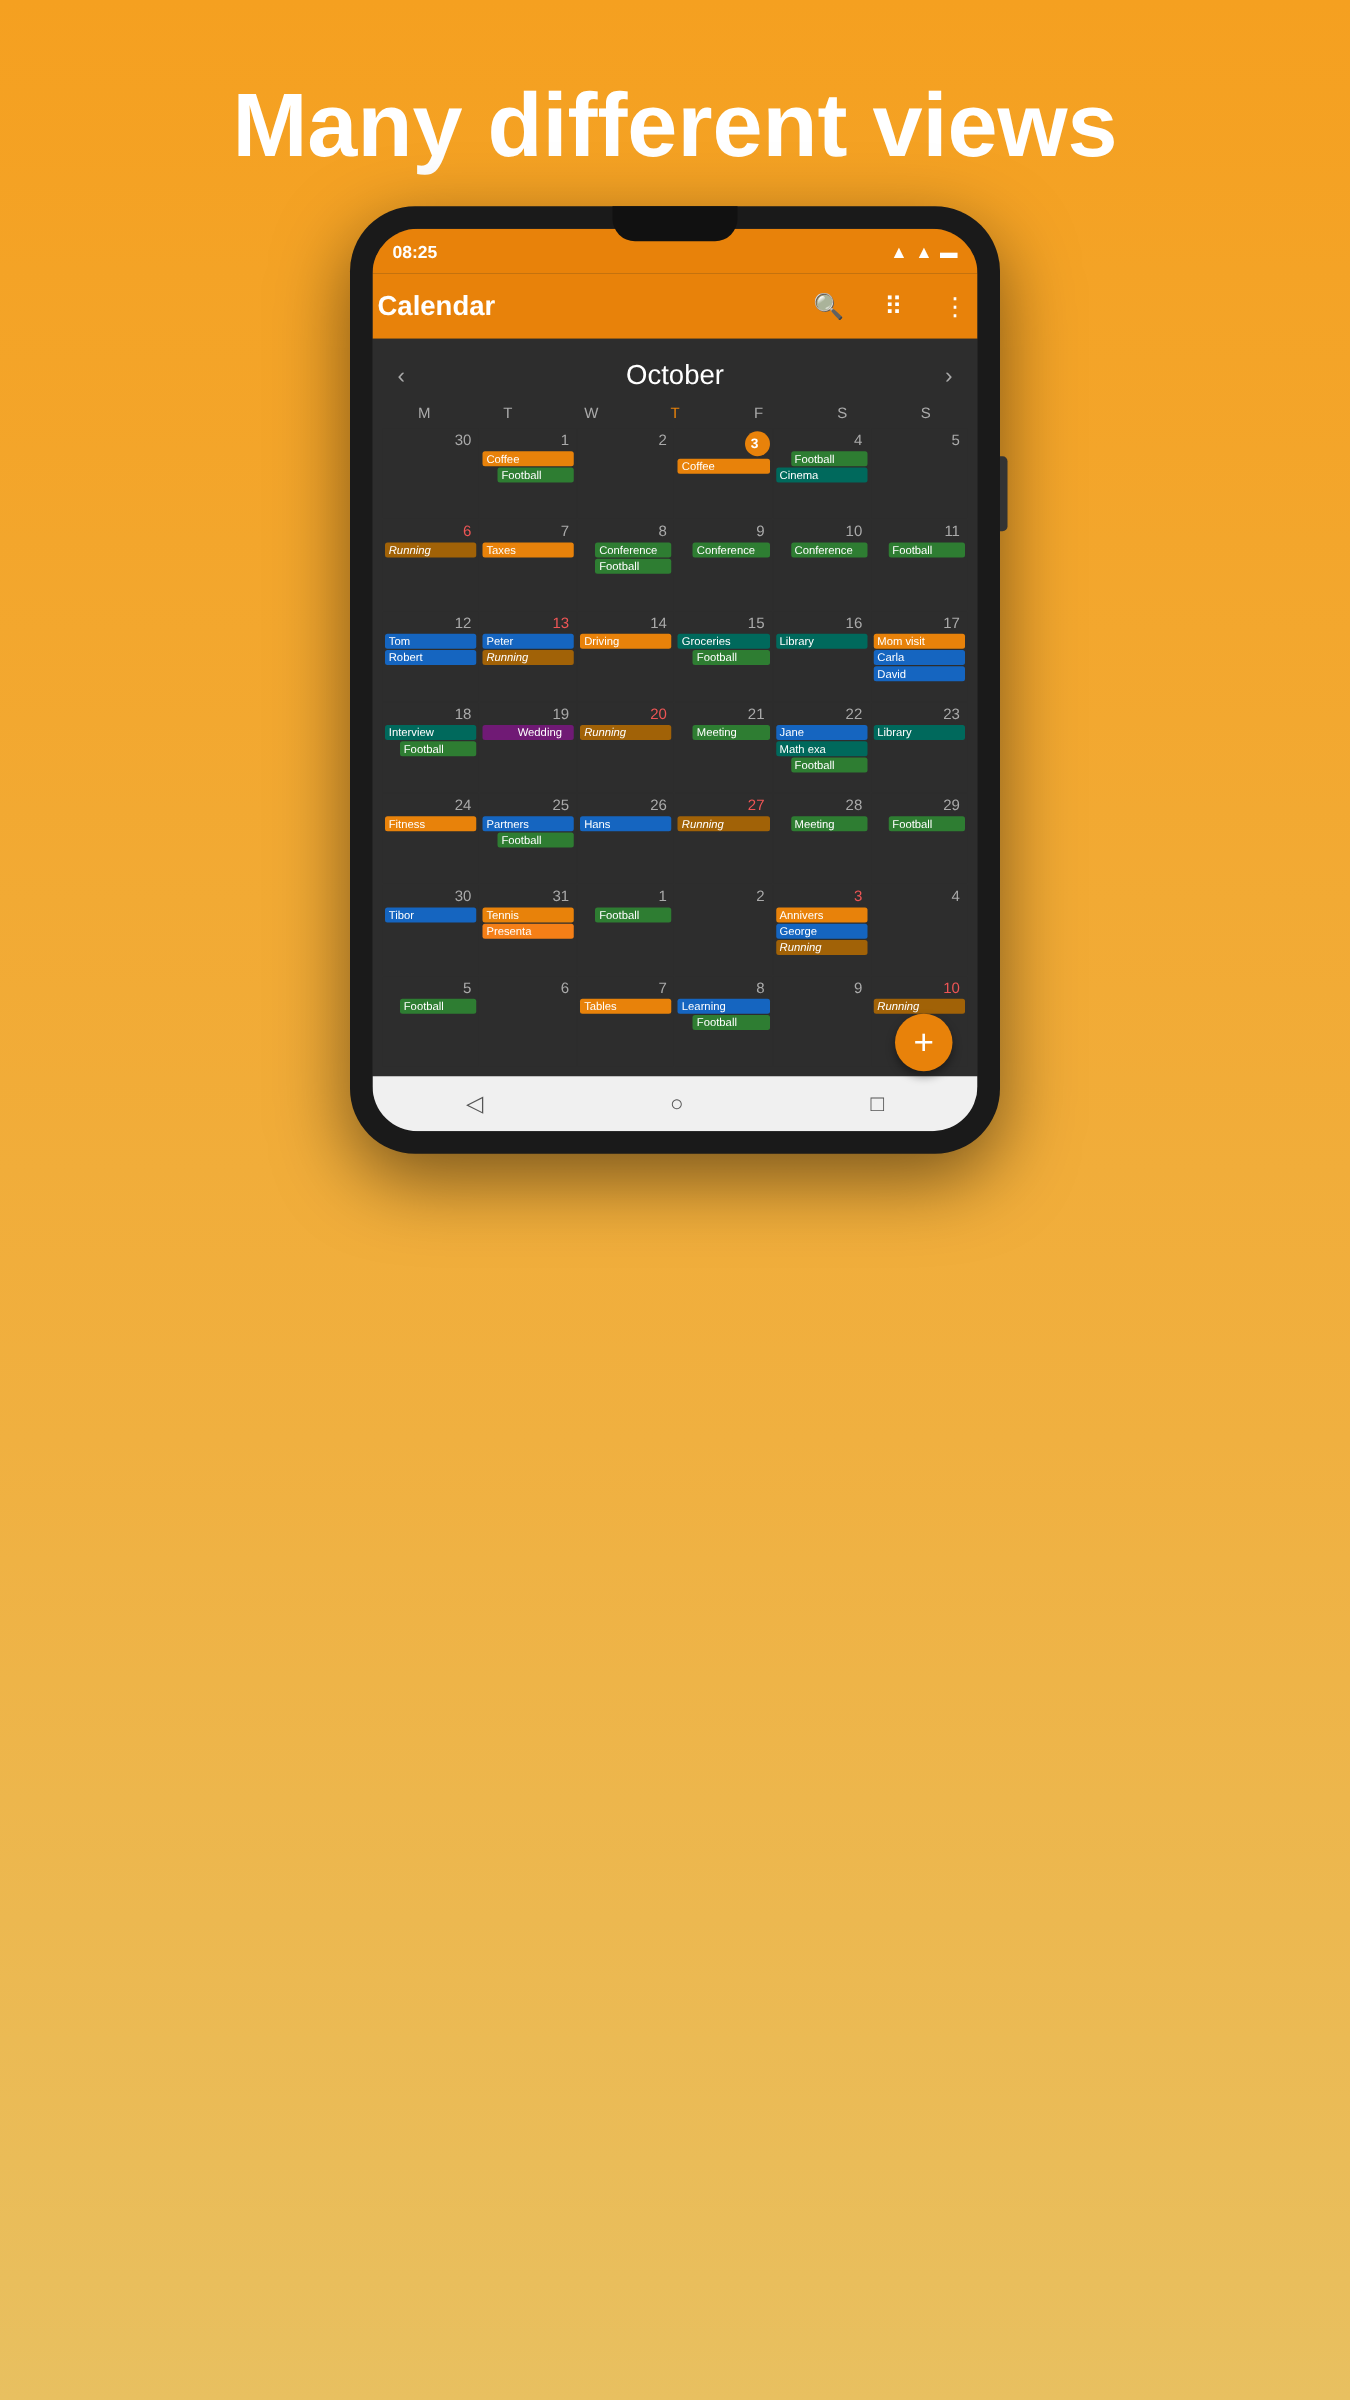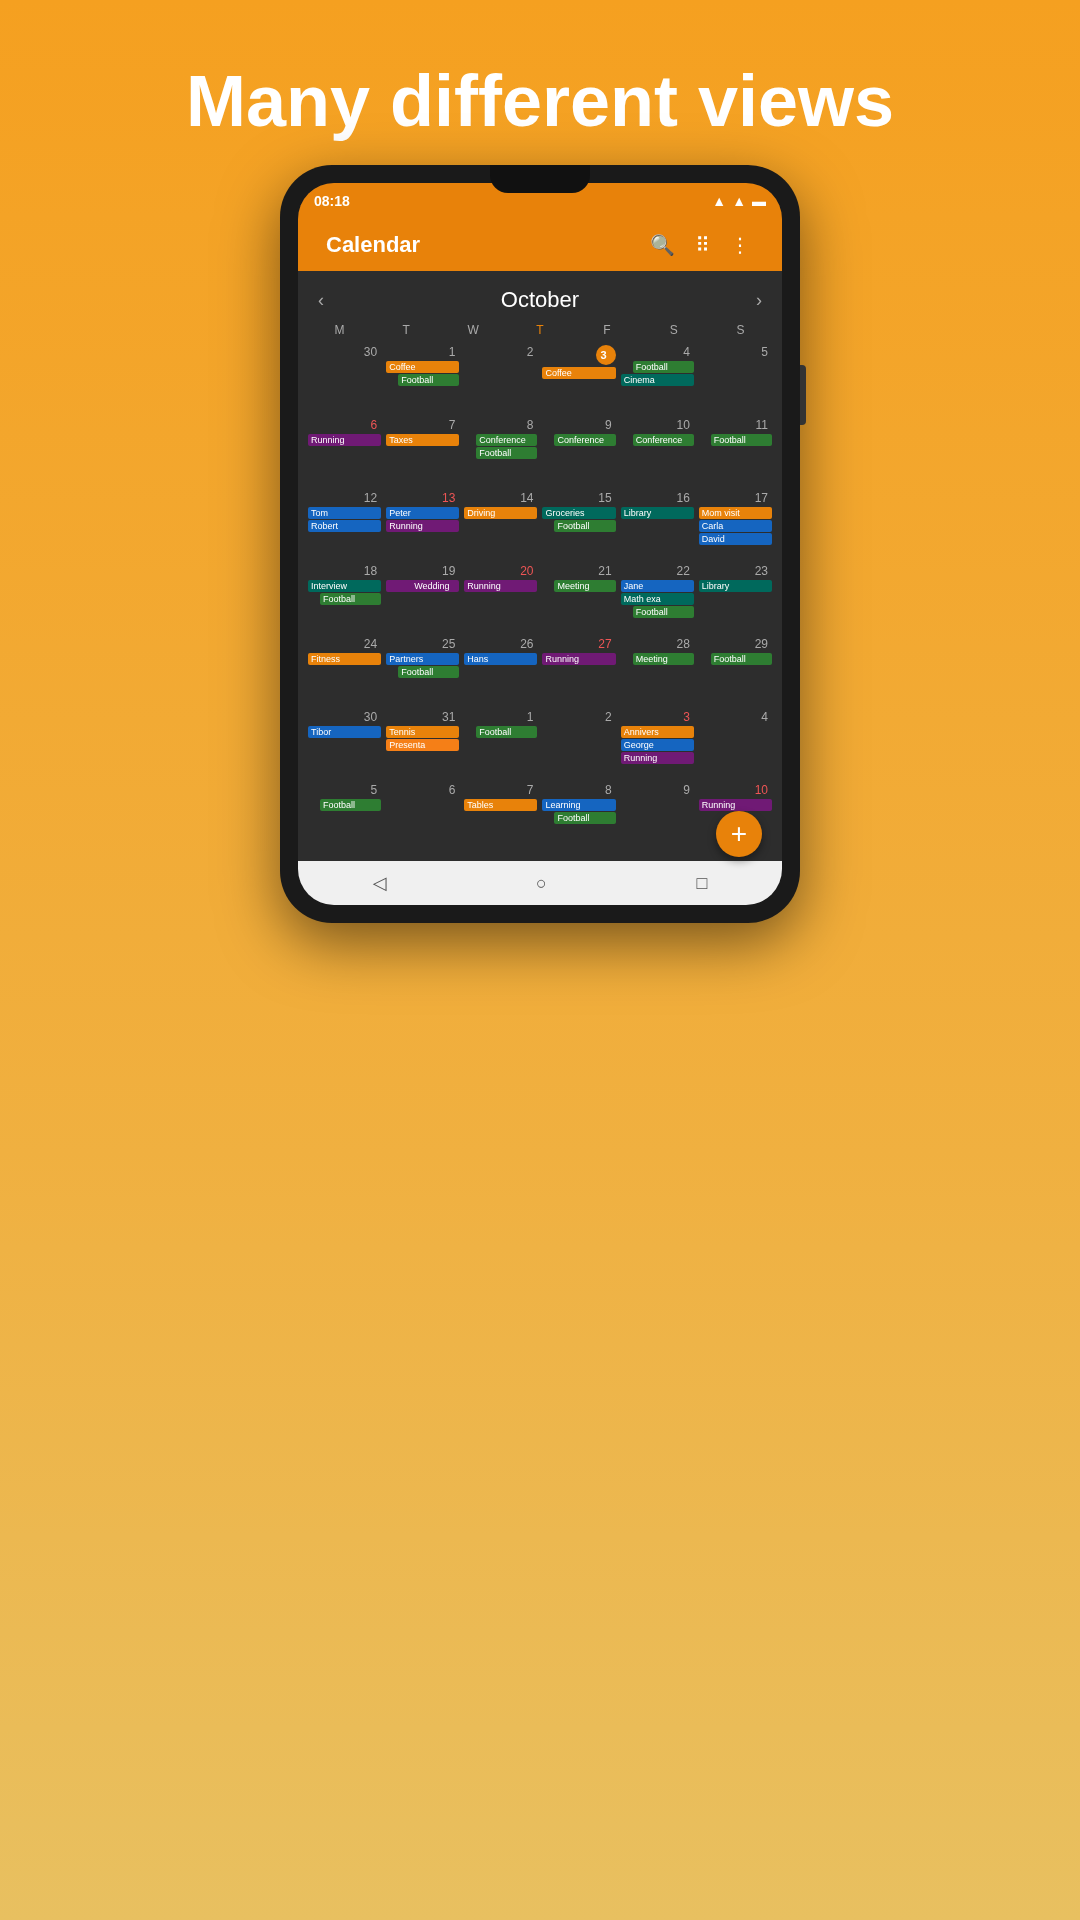--- a/index.html
+++ b/index.html
@@ -65,22 +65,22 @@
       display: flex;
       gap: 6px;
       align-items: center;
     }
     
     .app-bar {
       background: #E8820A;
       height: 52px;
       display: flex;
       align-items: center;
-      padding: 0 28px;
-      gap: 12px;
+      padding: 0 4px;
+      gap: 24px;
     }
     .app-bar-title {
       color: white;
       font-size: 22px;
       font-weight: bold;
       flex: 1;
     }
     .app-bar-icon {
       color: white;
       font-size: 20px;
@@ -161,21 +161,21 @@
       margin-bottom: 1px;
       color: white;
       white-space: nowrap;
       overflow: hidden;
       text-overflow: ellipsis;
       max-width: 100%;
     }
     .ev-orange { background: #E8820A; }
     .ev-green { background: #2e7d32; margin-left: 12px; }
     .ev-blue { background: #1565c0; }
-    .ev-red { background: #701a75; }
+    .ev-red { background: #a16207; font-style: italic; }
     .ev-teal { background: #00695c; }
     .ev-purple { background: #701a75; padding-left: 28px; }
     .ev-amber { background: #f57f17; color: #fff; }
     
     .fab {
       position: absolute;
       bottom: 48px;
       right: 20px;
       width: 46px;
       height: 46px;
@@ -222,21 +222,21 @@
 
 <h1 class="page-title">Many different views</h1>
 
 <div class="phone-container">
   <div class="phone-speaker"></div>
   <div class="phone-side-btn side-power"></div>
 
   <div class="phone-screen">
 
     <div class="status-bar">
-      <span>08:18</span>
+      <span>08:25</span>
       <div class="status-icons">
         <span>▲</span>
         <span>▲</span>
         <span>▬</span>
       </div>
     </div>
 
     <div class="app-bar">
       <span class="app-bar-title">Calendar</span>
       <span class="app-bar-icon">🔍</span>

